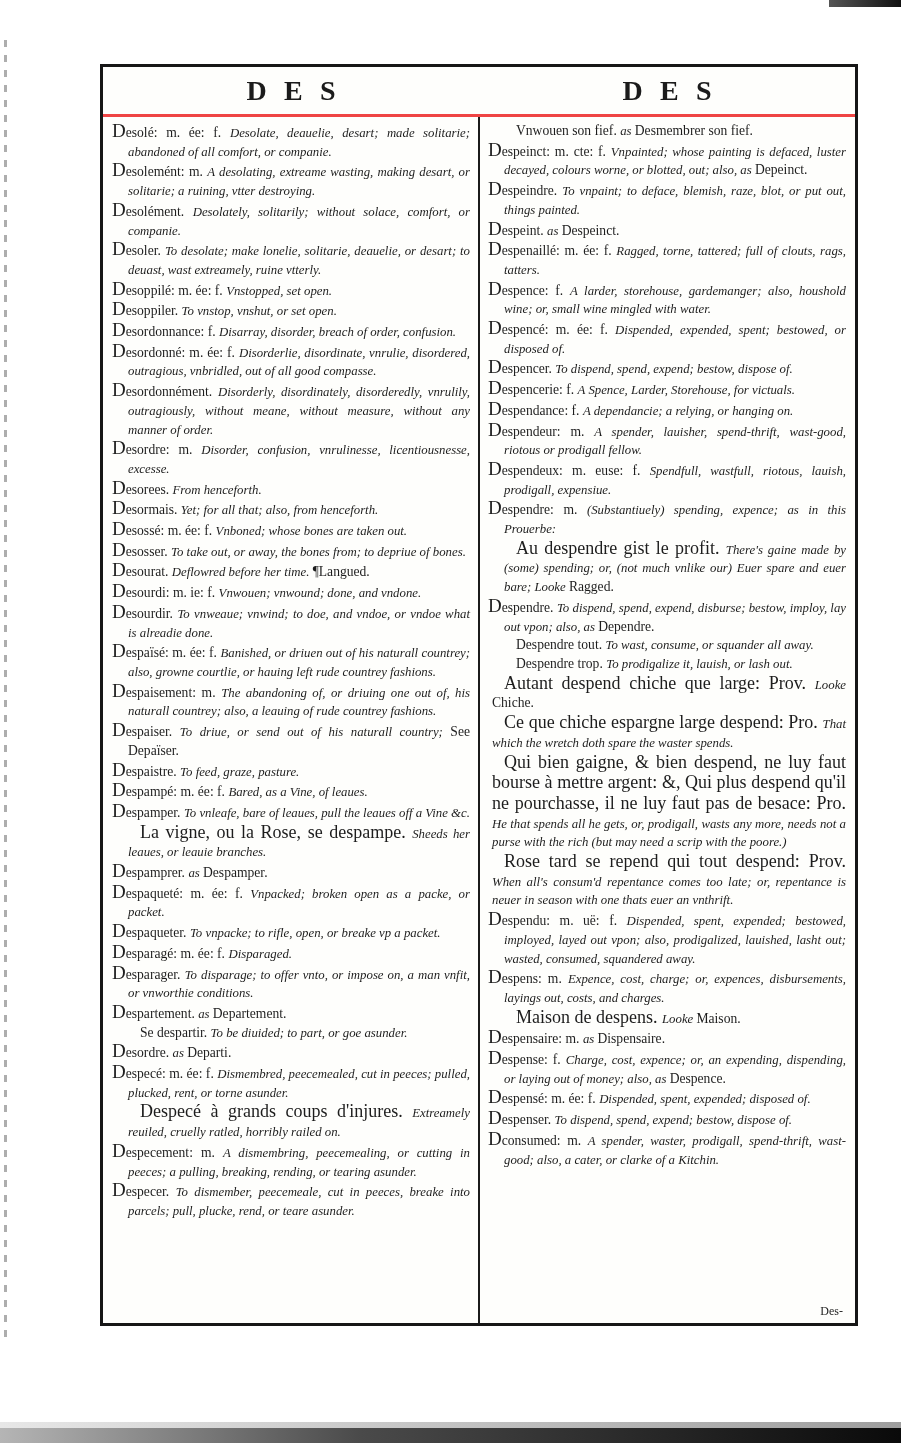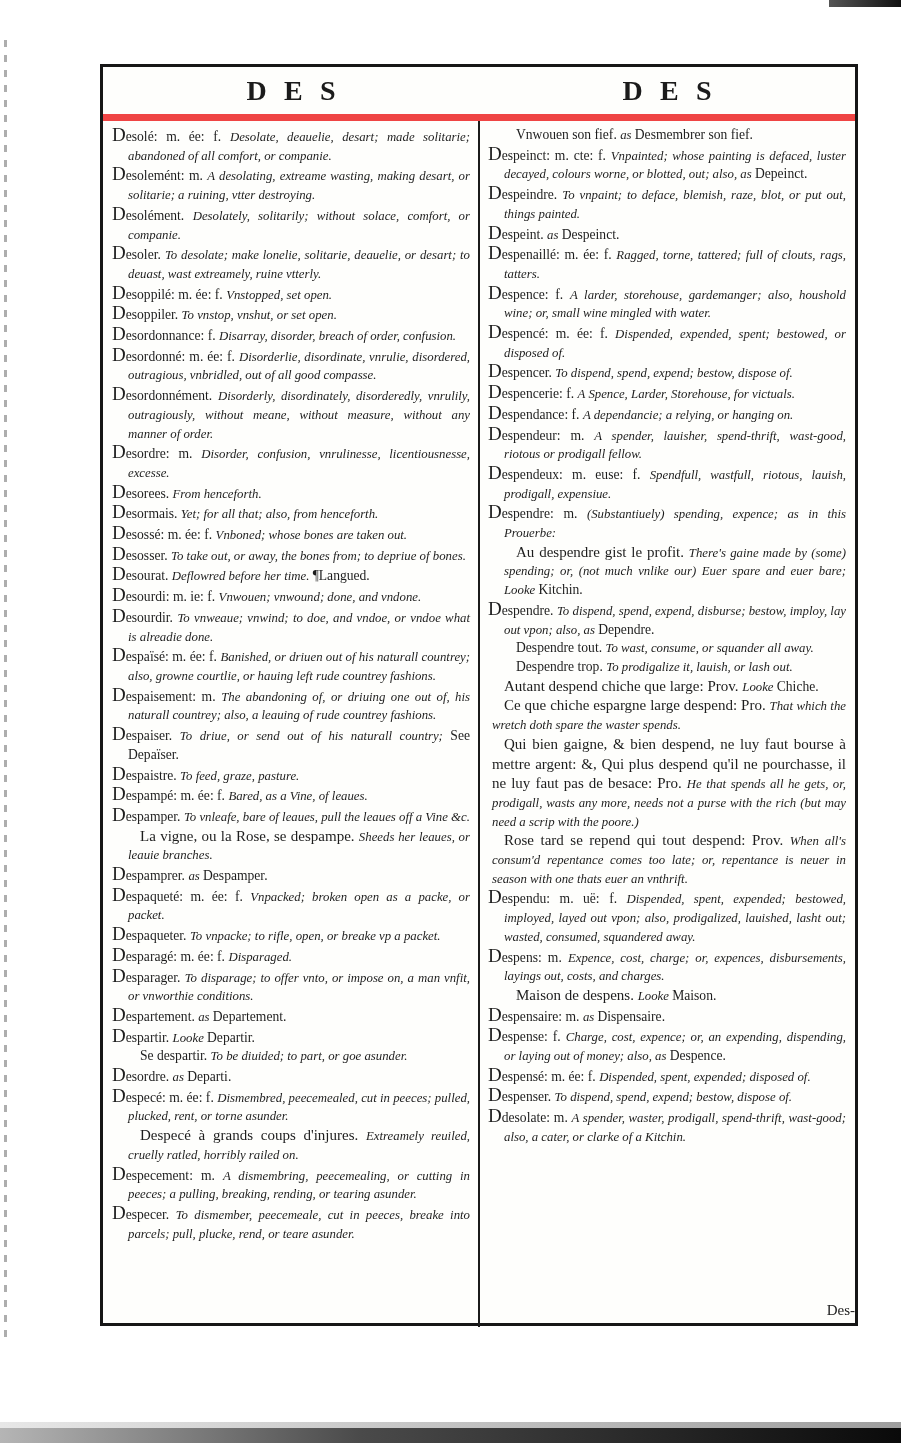--- a/index.html
+++ b/index.html
@@ -31,21 +31,21 @@
   
   .frame {
     position:absolute; left:100px; top:64px;
     width:752px; height:1256px;
     border:3px solid #161616;
     background:#fefefc;
     box-sizing:content-box;
   }
   .header-row {
     display:flex; height:47px; align-items:center;
-    border-bottom:7px solid #ef4444;
+    border-bottom:3px solid #ef4444;
   }
   .header-half {
     flex:1; text-align:center;
     font-size:28px; font-weight:bold; color:#1b1b1b;
     letter-spacing:0.62em; text-indent:0.62em;
   }
   .cols {
     position:relative; display:flex;
     height:calc(100% - 50px);
   }
@@ -58,25 +58,25 @@
   }
   .entry {
     margin:0; padding-left:16px; text-indent:-16px;
     font-size:12.8px; line-height:18.7px; color:#1d1d1d;
     text-align:justify;
   }
   .entry.ind1 { text-indent:12px; }
   .entry.ind2 { padding-left:4px; text-indent:12px; }
   .seg-r { font-size:13.6px; font-style:normal; }
   .seg-i { font-size:12.8px; font-style:italic; }
-  .seg-R { font-size:15px;  font-style:normal;margin-top:35px; }
+  .seg-R { font-size:18px;  font-style:normal;margin-top:35px; }
   .initial { font-size:19px; font-style:normal; }
   .catchword {
-    position:absolute; right:0; bottom:4px;
-    font-size:15px; color:#1d1d1d;
+    position:absolute; right:12px; bottom:4px;
+    font-size:12px; color:#1d1d1d;
   }
 </style>
 </head>
 <body>
 
 <div class="scan-left-edge"></div>
 <div class="scan-corner-tr"></div>
 
 <div class="frame">
   <div class="header-row">
@@ -108,21 +108,20 @@
         <p class="entry"><span class="initial">D</span><span class="seg-r">espaistre. </span><span class="seg-i">To feed, graze, pasture.</span></p>
         <p class="entry"><span class="initial">D</span><span class="seg-r">espampé: m. ée: f. </span><span class="seg-i">Bared, as a Vine, of leaues.</span></p>
         <p class="entry"><span class="initial">D</span><span class="seg-r">espamper. </span><span class="seg-i">To vnleafe, bare of leaues, pull the leaues off a Vine &amp;c.</span></p>
         <p class="entry ind1"><span class="seg-R">La vigne, ou la Rose, se despampe. </span><span class="seg-i">Sheeds her leaues, or leauie branches.</span></p>
         <p class="entry"><span class="initial">D</span><span class="seg-r">espamprer. </span><span class="seg-i">as </span><span class="seg-r">Despamper.</span></p>
         <p class="entry"><span class="initial">D</span><span class="seg-r">espaqueté: m. ée: f. </span><span class="seg-i">Vnpacked; broken open as a packe, or packet.</span></p>
         <p class="entry"><span class="initial">D</span><span class="seg-r">espaqueter. </span><span class="seg-i">To vnpacke; to rifle, open, or breake vp a packet.</span></p>
         <p class="entry"><span class="initial">D</span><span class="seg-r">esparagé: m. ée: f. </span><span class="seg-i">Disparaged.</span></p>
         <p class="entry"><span class="initial">D</span><span class="seg-r">esparager. </span><span class="seg-i">To disparage; to offer vnto, or impose on, a man vnfit, or vnworthie conditions.</span></p>
         <p class="entry"><span class="initial">D</span><span class="seg-r">espartement. </span><span class="seg-i">as </span><span class="seg-r">Departement.</span></p>
-        <p class="entry"><span class="initial">D</span><span class="seg-r">espartir. </span><span class="seg-i">Looke </span><span class="seg-r">Departir.</span></p>
         <p class="entry ind1"><span class="seg-r">Se despartir. </span><span class="seg-i">To be diuided; to part, or goe asunder.</span></p>
         <p class="entry"><span class="initial">D</span><span class="seg-r">esordre. </span><span class="seg-i">as </span><span class="seg-r">Departi.</span></p>
         <p class="entry"><span class="initial">D</span><span class="seg-r">especé: m. ée: f. </span><span class="seg-i">Dismembred, peecemealed, cut in peeces; pulled, plucked, rent, or torne asunder.</span></p>
         <p class="entry ind1"><span class="seg-R">Despecé à grands coups d'injures. </span><span class="seg-i">Extreamely reuiled, cruelly ratled, horribly railed on.</span></p>
         <p class="entry"><span class="initial">D</span><span class="seg-r">especement: m. </span><span class="seg-i">A dismembring, peecemealing, or cutting in peeces; a pulling, breaking, rending, or tearing asunder.</span></p>
         <p class="entry"><span class="initial">D</span><span class="seg-r">especer. </span><span class="seg-i">To dismember, peecemeale, cut in peeces, breake into parcels; pull, plucke, rend, or teare asunder.</span></p>
       </div>
     <div class="divider"></div>
     <div class="col" id="col-right">
         <p class="entry ind1"><span class="seg-r">Vnwouen son fief. </span><span class="seg-i">as </span><span class="seg-r">Desmembrer son fief.</span></p>
@@ -131,35 +130,35 @@
         <p class="entry"><span class="initial">D</span><span class="seg-r">espeint. </span><span class="seg-i">as </span><span class="seg-r">Despeinct.</span></p>
         <p class="entry"><span class="initial">D</span><span class="seg-r">espenaillé: m. ée: f. </span><span class="seg-i">Ragged, torne, tattered; full of clouts, rags, tatters.</span></p>
         <p class="entry"><span class="initial">D</span><span class="seg-r">espence: f. </span><span class="seg-i">A larder, storehouse, gardemanger; also, houshold wine; or, small wine mingled with water.</span></p>
         <p class="entry"><span class="initial">D</span><span class="seg-r">espencé: m. ée: f. </span><span class="seg-i">Dispended, expended, spent; bestowed, or disposed of.</span></p>
         <p class="entry"><span class="initial">D</span><span class="seg-r">espencer. </span><span class="seg-i">To dispend, spend, expend; bestow, dispose of.</span></p>
         <p class="entry"><span class="initial">D</span><span class="seg-r">espencerie: f. </span><span class="seg-i">A Spence, Larder, Storehouse, for victuals.</span></p>
         <p class="entry"><span class="initial">D</span><span class="seg-r">espendance: f. </span><span class="seg-i">A dependancie; a relying, or hanging on.</span></p>
         <p class="entry"><span class="initial">D</span><span class="seg-r">espendeur: m. </span><span class="seg-i">A spender, lauisher, spend-thrift, wast-good, riotous or prodigall fellow.</span></p>
         <p class="entry"><span class="initial">D</span><span class="seg-r">espendeux: m. euse: f. </span><span class="seg-i">Spendfull, wastfull, riotous, lauish, prodigall, expensiue.</span></p>
         <p class="entry"><span class="initial">D</span><span class="seg-r">espendre: m. </span><span class="seg-i">(Substantiuely) spending, expence; as in this Prouerbe:</span></p>
-        <p class="entry ind1"><span class="seg-R">Au despendre gist le profit. </span><span class="seg-i">There's gaine made by (some) spending; or, (not much vnlike our) Euer spare and euer bare; Looke </span><span class="seg-r">Kitchin.</span></p>
+        <p class="entry ind1"><span class="seg-R">Au despendre gist le profit. </span><span class="seg-i">There's gaine made by (some) spending; or, (not much vnlike our) Euer spare and euer bare; Looke </span><span class="seg-r">Ragged.</span></p>
         <p class="entry"><span class="initial">D</span><span class="seg-r">espendre. </span><span class="seg-i">To dispend, spend, expend, disburse; bestow, imploy, lay out vpon; also, as </span><span class="seg-r">Dependre.</span></p>
         <p class="entry ind1"><span class="seg-r">Despendre tout. </span><span class="seg-i">To wast, consume, or squander all away.</span></p>
         <p class="entry ind1"><span class="seg-r">Despendre trop. </span><span class="seg-i">To prodigalize it, lauish, or lash out.</span></p>
         <p class="entry ind2"><span class="seg-R">Autant despend chiche que large: Prov. </span><span class="seg-i">Looke </span><span class="seg-r">Chiche.</span></p>
         <p class="entry ind2"><span class="seg-R">Ce que chiche espargne large despend: Pro. </span><span class="seg-i">That which the wretch doth spare the waster spends.</span></p>
         <p class="entry ind2"><span class="seg-R">Qui bien gaigne, &amp; bien despend, ne luy faut bourse à mettre argent: &amp;, Qui plus despend qu'il ne pourchasse, il ne luy faut pas de besace: Pro. </span><span class="seg-i">He that spends all he gets, or, prodigall, wasts any more, needs not a purse with the rich (but may need a scrip with the poore.)</span></p>
         <p class="entry ind2"><span class="seg-R">Rose tard se repend qui tout despend: Prov. </span><span class="seg-i">When all's consum'd repentance comes too late; or, repentance is neuer in season with one thats euer an vnthrift.</span></p>
         <p class="entry"><span class="initial">D</span><span class="seg-r">espendu: m. uë: f. </span><span class="seg-i">Dispended, spent, expended; bestowed, imployed, layed out vpon; also, prodigalized, lauished, lasht out; wasted, consumed, squandered away.</span></p>
         <p class="entry"><span class="initial">D</span><span class="seg-r">espens: m. </span><span class="seg-i">Expence, cost, charge; or, expences, disbursements, layings out, costs, and charges.</span></p>
         <p class="entry ind1"><span class="seg-R">Maison de despens. </span><span class="seg-i">Looke </span><span class="seg-r">Maison.</span></p>
         <p class="entry"><span class="initial">D</span><span class="seg-r">espensaire: m. </span><span class="seg-i">as </span><span class="seg-r">Dispensaire.</span></p>
         <p class="entry"><span class="initial">D</span><span class="seg-r">espense: f. </span><span class="seg-i">Charge, cost, expence; or, an expending, dispending, or laying out of money; also, as </span><span class="seg-r">Despence.</span></p>
         <p class="entry"><span class="initial">D</span><span class="seg-r">espensé: m. ée: f. </span><span class="seg-i">Dispended, spent, expended; disposed of.</span></p>
         <p class="entry"><span class="initial">D</span><span class="seg-r">espenser. </span><span class="seg-i">To dispend, spend, expend; bestow, dispose of.</span></p>
-        <p class="entry"><span class="initial">D</span><span class="seg-r">desolate: m. </span><span class="seg-i">A spender, waster, prodigall, spend-thrift, wast-good; also, a cater, or clarke of a Kitchin.</span></p>
+        <p class="entry"><span class="initial">D</span><span class="seg-r">consumed: m. </span><span class="seg-i">A spender, waster, prodigall, spend-thrift, wast-good; also, a cater, or clarke of a Kitchin.</span></p>
       </div>
   </div>
   <div class="catchword">Des-</div>
 </div>
 
 <div class="scan-bottom-haze"></div>
 <div class="scan-bottom"></div>
 
 </body></html>

